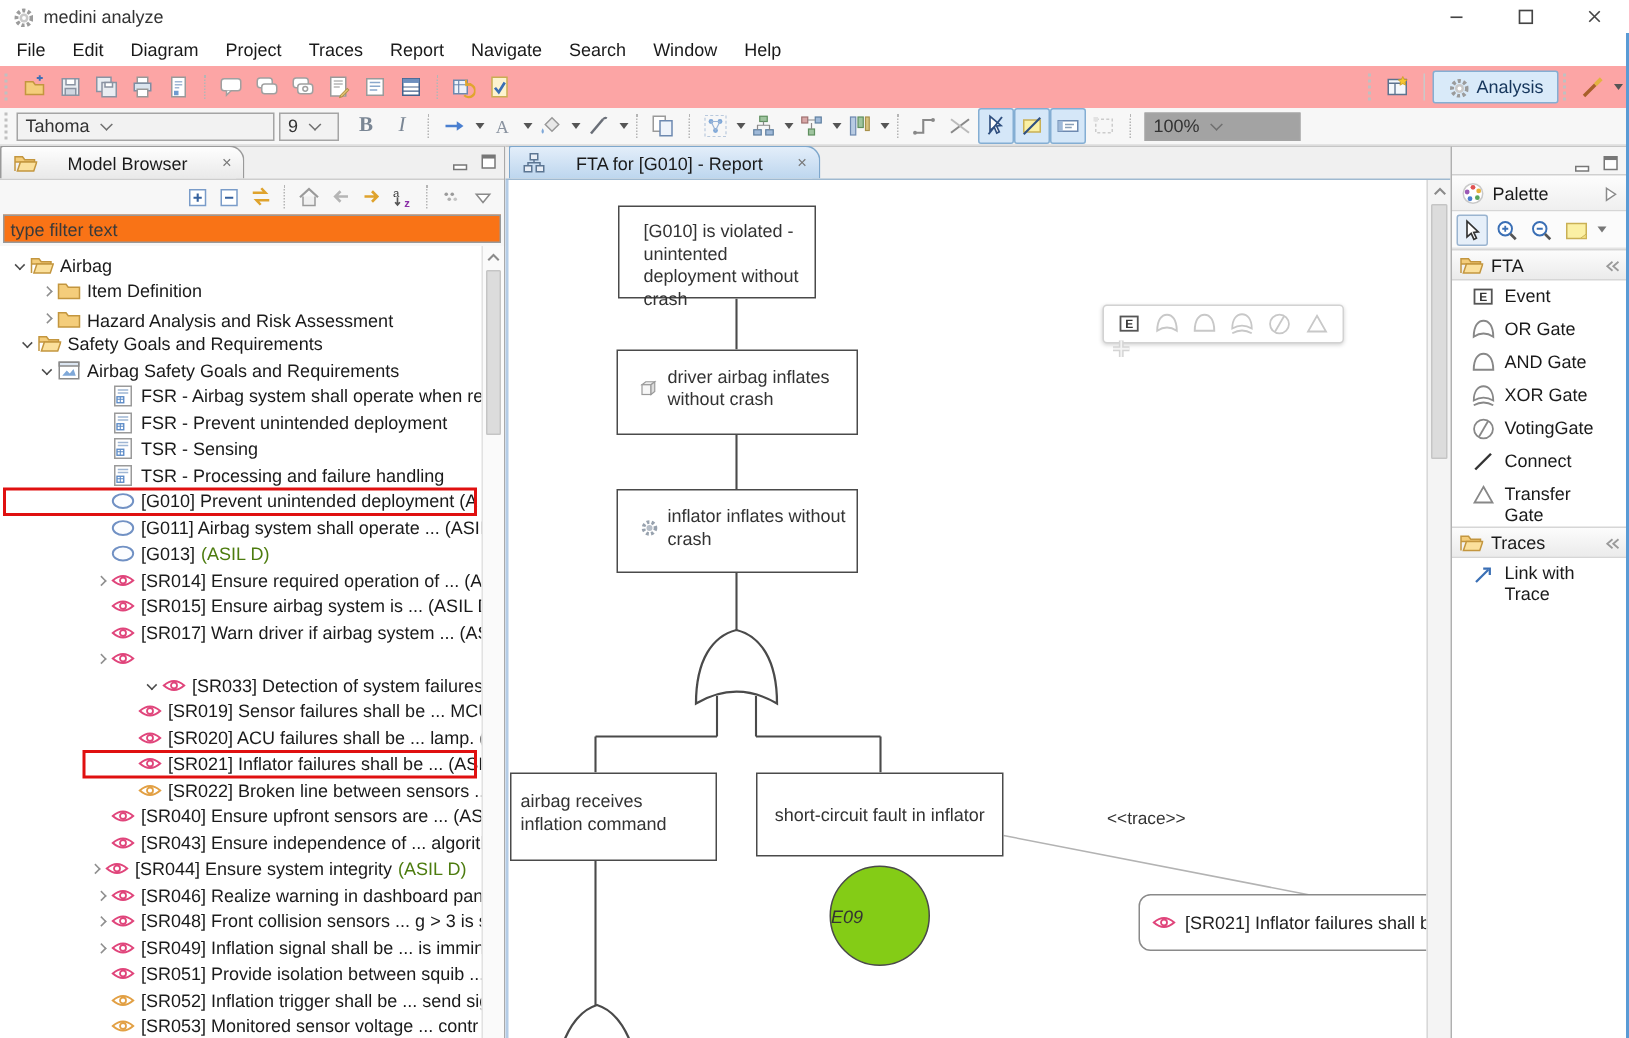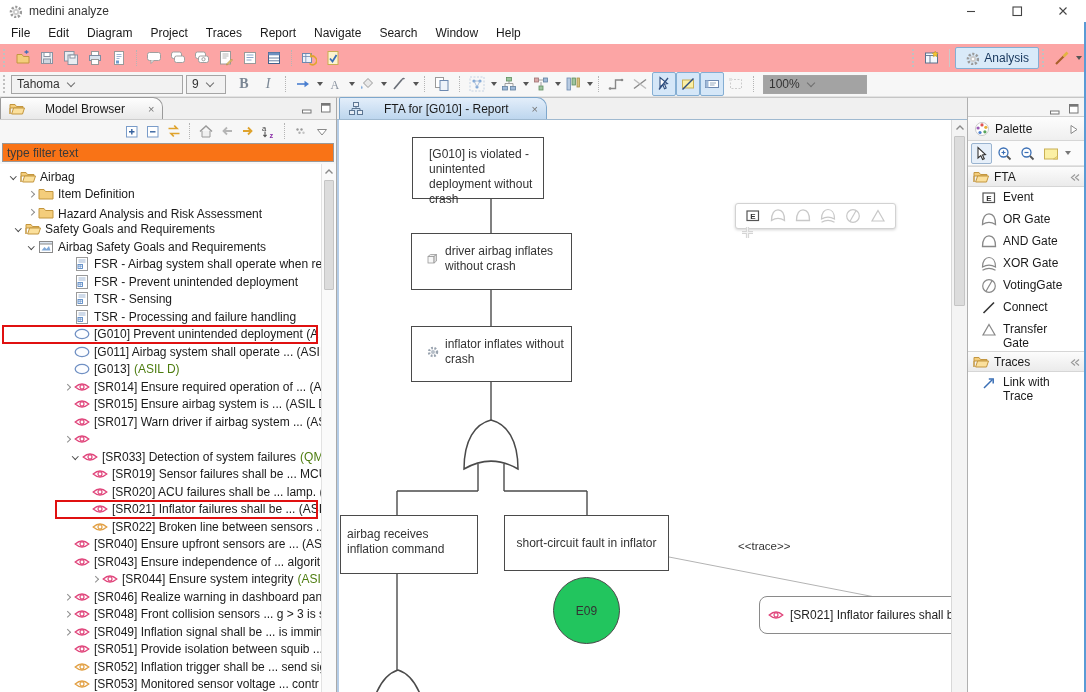--- a/index.html
+++ b/index.html
@@ -66,21 +66,21 @@
   .scroll-thumb { position:absolute; left:2px; right:2px; background:#dcdcdc; border:1px solid #c5c5c5; border-radius:1px; }
 
   
   .editor { position:absolute; left:337px; top:0; width:630px; height:595px; background:#f5f5f5; border-top:1px solid #c6c6c6; }
   .ed-tabbar { height:22px; background:#f0f0f0; border-bottom:1px solid #9fb9d0; display:flex; align-items:flex-end; padding-left:2px; }
   .tab.active { background:linear-gradient(#e3eefa,#bdd6ee); border:1px solid #7ea7cc; border-bottom:none; }
   .canvas { position:absolute; left:0; top:22px; width:614px; height:573px; background:#fff; border-left:2px solid #b4cce6; overflow:hidden; }
   .ed-scroll { position:absolute; right:0; top:22px; width:16px; height:573px; background:#f4f4f4; border-left:1px solid #d8d8d8; }
   .dbox { position:absolute; background:#fff; border:1.5px solid #4a4a4a; color:#333; line-height:15px; }
   .dbox .bx-flex { display:flex; gap:4px; padding:10px 4px 0 13px; }
-  .circle-event { position:absolute; border-radius:50%; background:#22c55e; border:1.5px solid #4a4a4a; display:flex; align-items:center; justify-content:center; color:#333; }
+  .circle-event { position:absolute; border-radius:50%; background:#84cc16; border:1.5px solid #4a4a4a; display:flex; align-items:center; color:#333;font-style:italic; }
   .trace-box { position:absolute; border:1.5px solid #8a8a8a; border-radius:8px; background:#fff; display:flex; align-items:center; gap:6px; padding:0 8px; overflow:hidden; white-space:nowrap; }
   .trace-label { position:absolute; color:#333; font-size:11.5px; }
   .float-palette { position:absolute; display:flex; align-items:center; gap:9px; padding:0 9px; background:#fff; border:1px solid #d2d2d2; border-radius:3px; box-shadow:0 1px 3px rgba(0,0,0,.18); }
   .ghost-cross { position:absolute; }
   .wires { position:absolute; left:0; top:0; pointer-events:none; }
 
   
   .palette { position:absolute; left:967px; top:0; width:119px; height:595px; background:#fff; border-left:1px solid #b0b0b0; border-top:1px solid #c6c6c6; }
   .pal-minmax { height:18px; display:flex; justify-content:flex-end; gap:6px; padding:2px 6px 0 0; background:#f5f5f5; }
   .pal-header { height:25px; display:flex; align-items:center; gap:5px; padding:0 6px; background:linear-gradient(#fdfdfd,#efefef); border-top:1px solid #d0d0d0; border-bottom:1px solid #d6d6d6; }
@@ -747,21 +747,21 @@
           <div class="tw">
             <span class="chev-r"></span>
           </div>
           <div class="tree-ico">
             <svg width="16" height="16" viewBox="0 0 16 16">
               <path d="M1.2,8 Q8,2 14.8,8 Q8,14 1.2,8 Z" fill="#fff" stroke="#e0457b" stroke-width="1.3"></path>
               <circle cx="8" cy="8" r="2" fill="none" stroke="#e0457b" stroke-width="1.2"></circle>
             </svg>
           </div>
         </div>
-        <div class="tree-row" style="padding-left: 68px;">
+        <div class="tree-row" style="padding-left: 94px;">
           <div class="tw">
             <span class="chev-d"></span>
           </div>
           <div class="tree-ico">
             <svg width="16" height="16" viewBox="0 0 16 16">
               <path d="M1.2,8 Q8,2 14.8,8 Q8,14 1.2,8 Z" fill="#fff" stroke="#e0457b" stroke-width="1.3"></path>
               <circle cx="8" cy="8" r="2" fill="none" stroke="#e0457b" stroke-width="1.2"></circle>
             </svg>
           </div>
           <span class="tree-label">[SR033] Detection of system failures</span>
@@ -821,21 +821,21 @@
         <div class="tree-row" style="padding-left: 60px;">
           <div class="tw"></div>
           <div class="tree-ico">
             <svg width="16" height="16" viewBox="0 0 16 16">
               <path d="M1.2,8 Q8,2 14.8,8 Q8,14 1.2,8 Z" fill="#fff" stroke="#e0457b" stroke-width="1.3"></path>
               <circle cx="8" cy="8" r="2" fill="none" stroke="#e0457b" stroke-width="1.2"></circle>
             </svg>
           </div>
           <span class="tree-label">[SR043] Ensure independence of ... algorith</span>
         </div>
-        <div class="tree-row" style="padding-left: 88px;">
+        <div class="tree-row" style="padding-left: 56px;">
           <div class="tw">
             <span class="chev-r"></span>
           </div>
           <div class="tree-ico">
             <svg width="16" height="16" viewBox="0 0 16 16">
               <path d="M1.2,8 Q8,2 14.8,8 Q8,14 1.2,8 Z" fill="#fff" stroke="#e0457b" stroke-width="1.3"></path>
               <circle cx="8" cy="8" r="2" fill="none" stroke="#e0457b" stroke-width="1.2"></circle>
             </svg>
           </div>
           <span class="tree-label">[SR044] Ensure system integrity</span>

